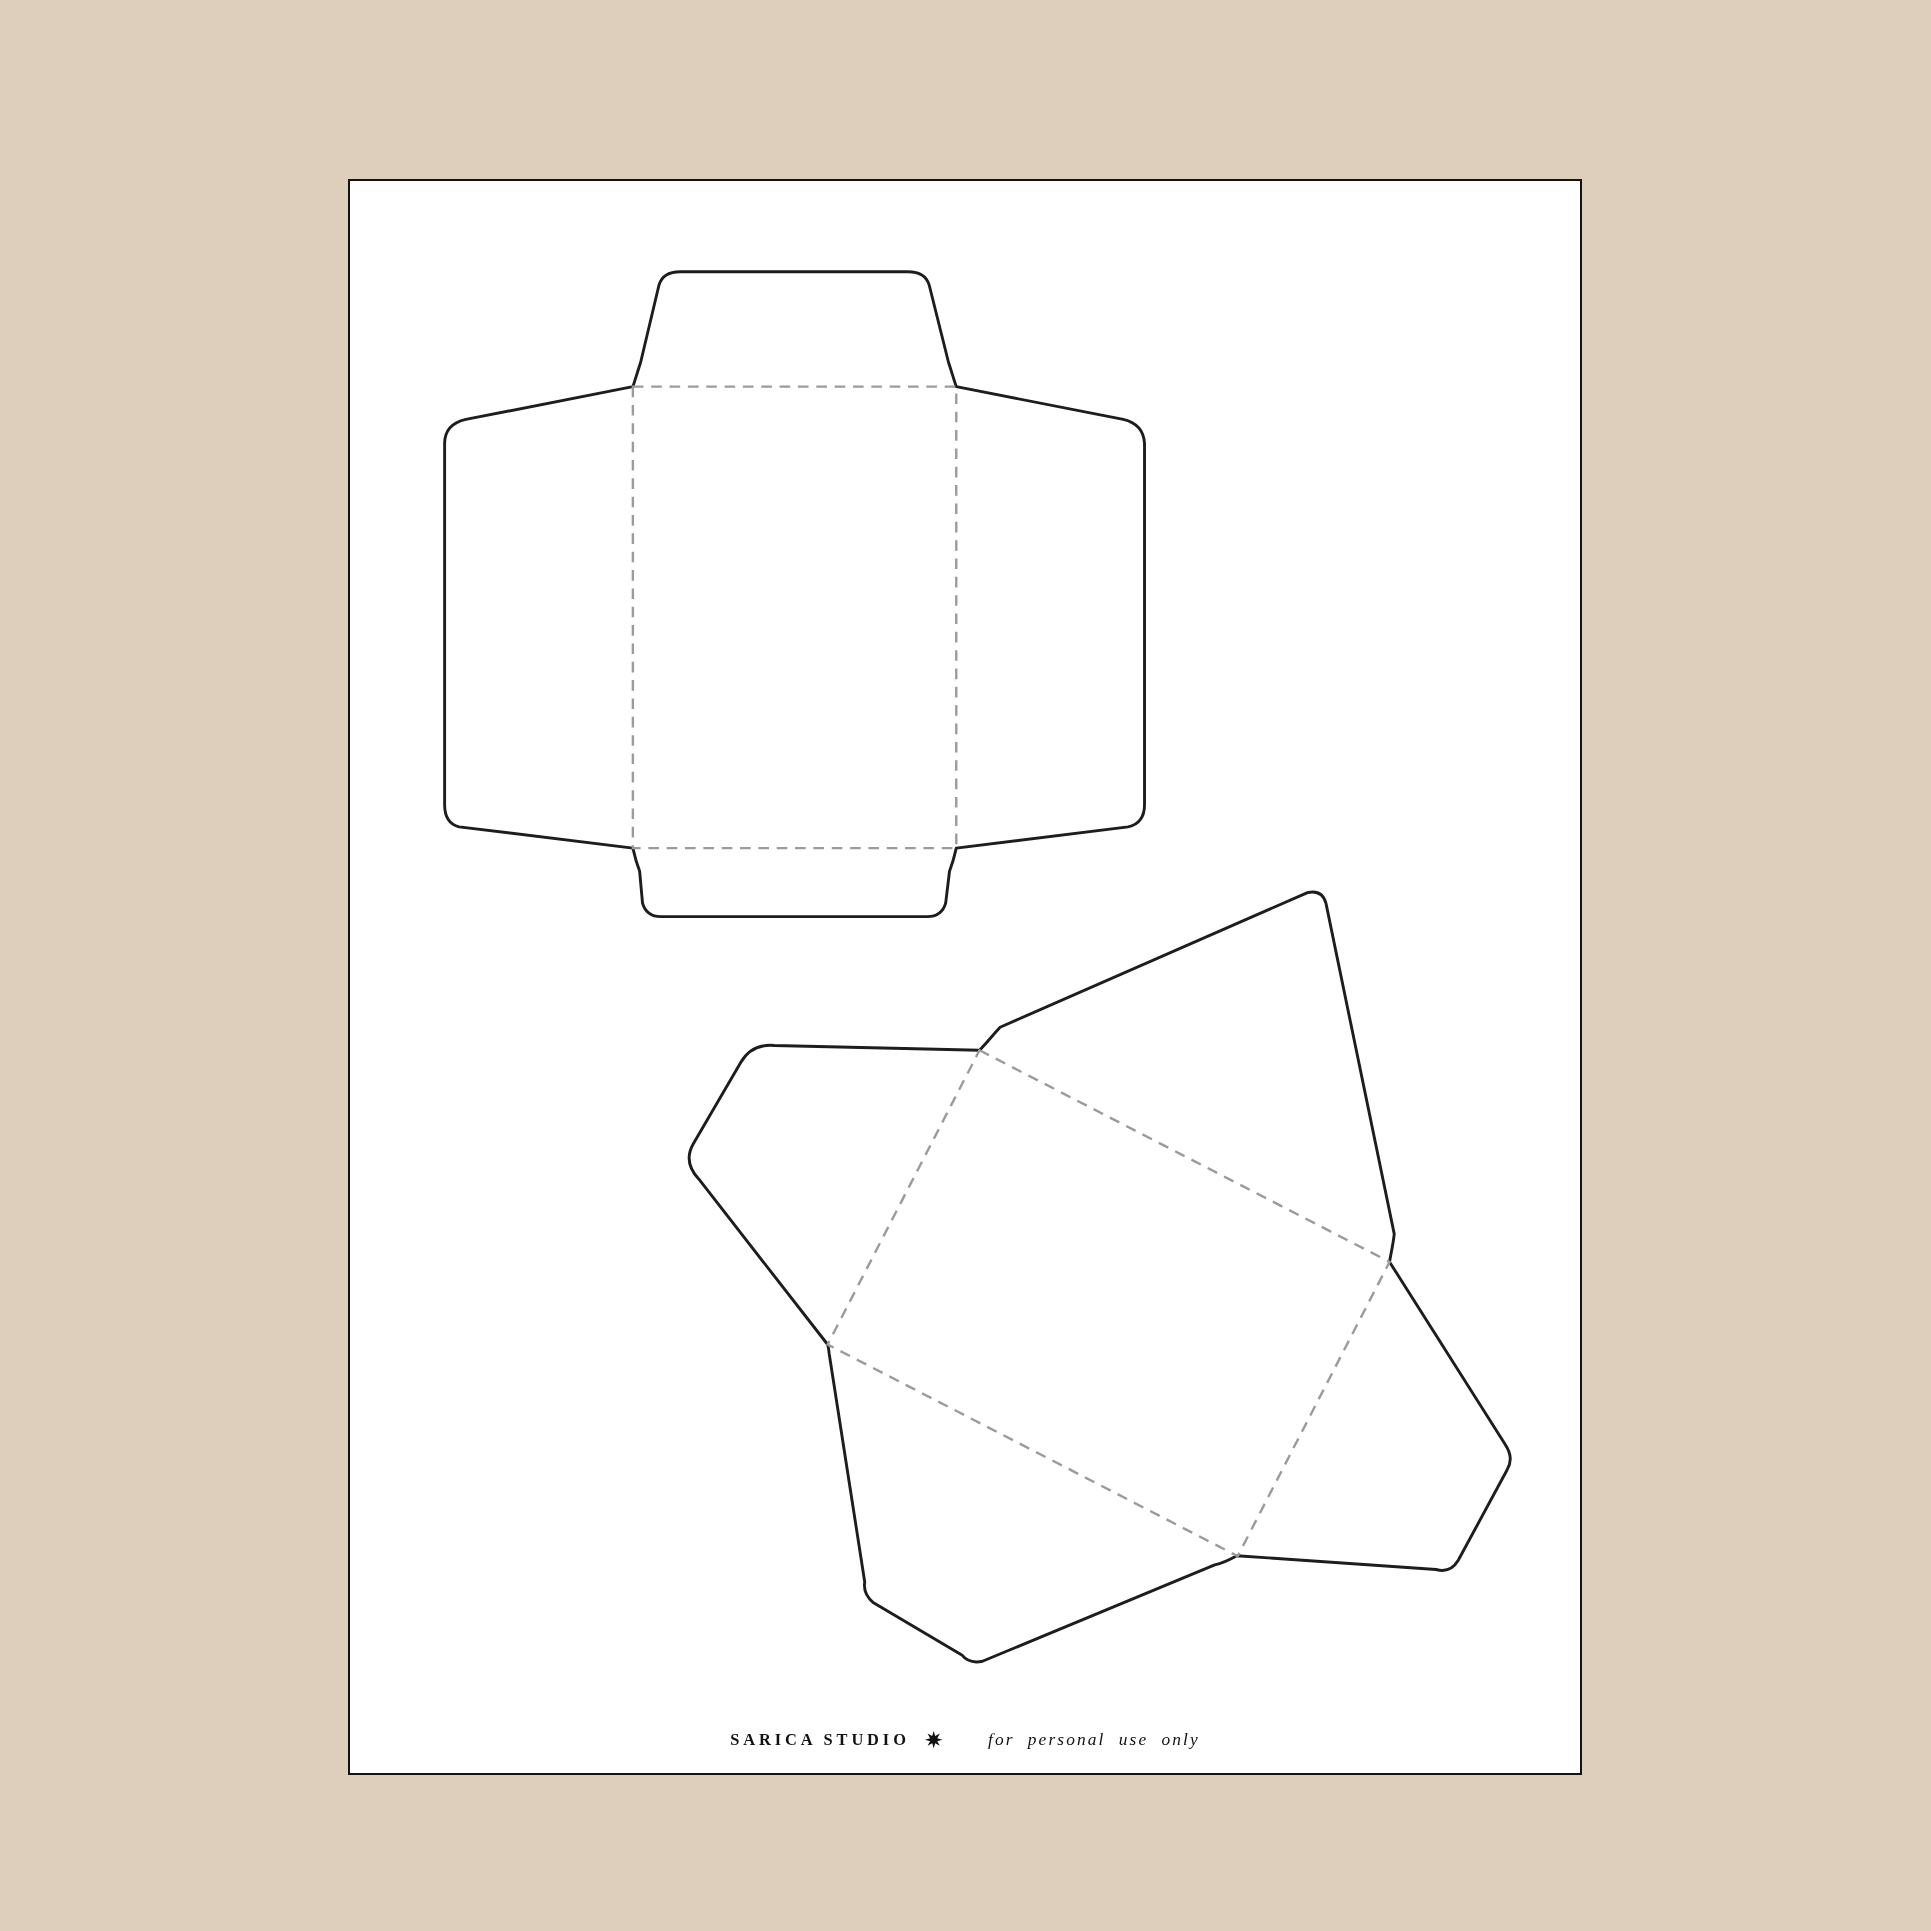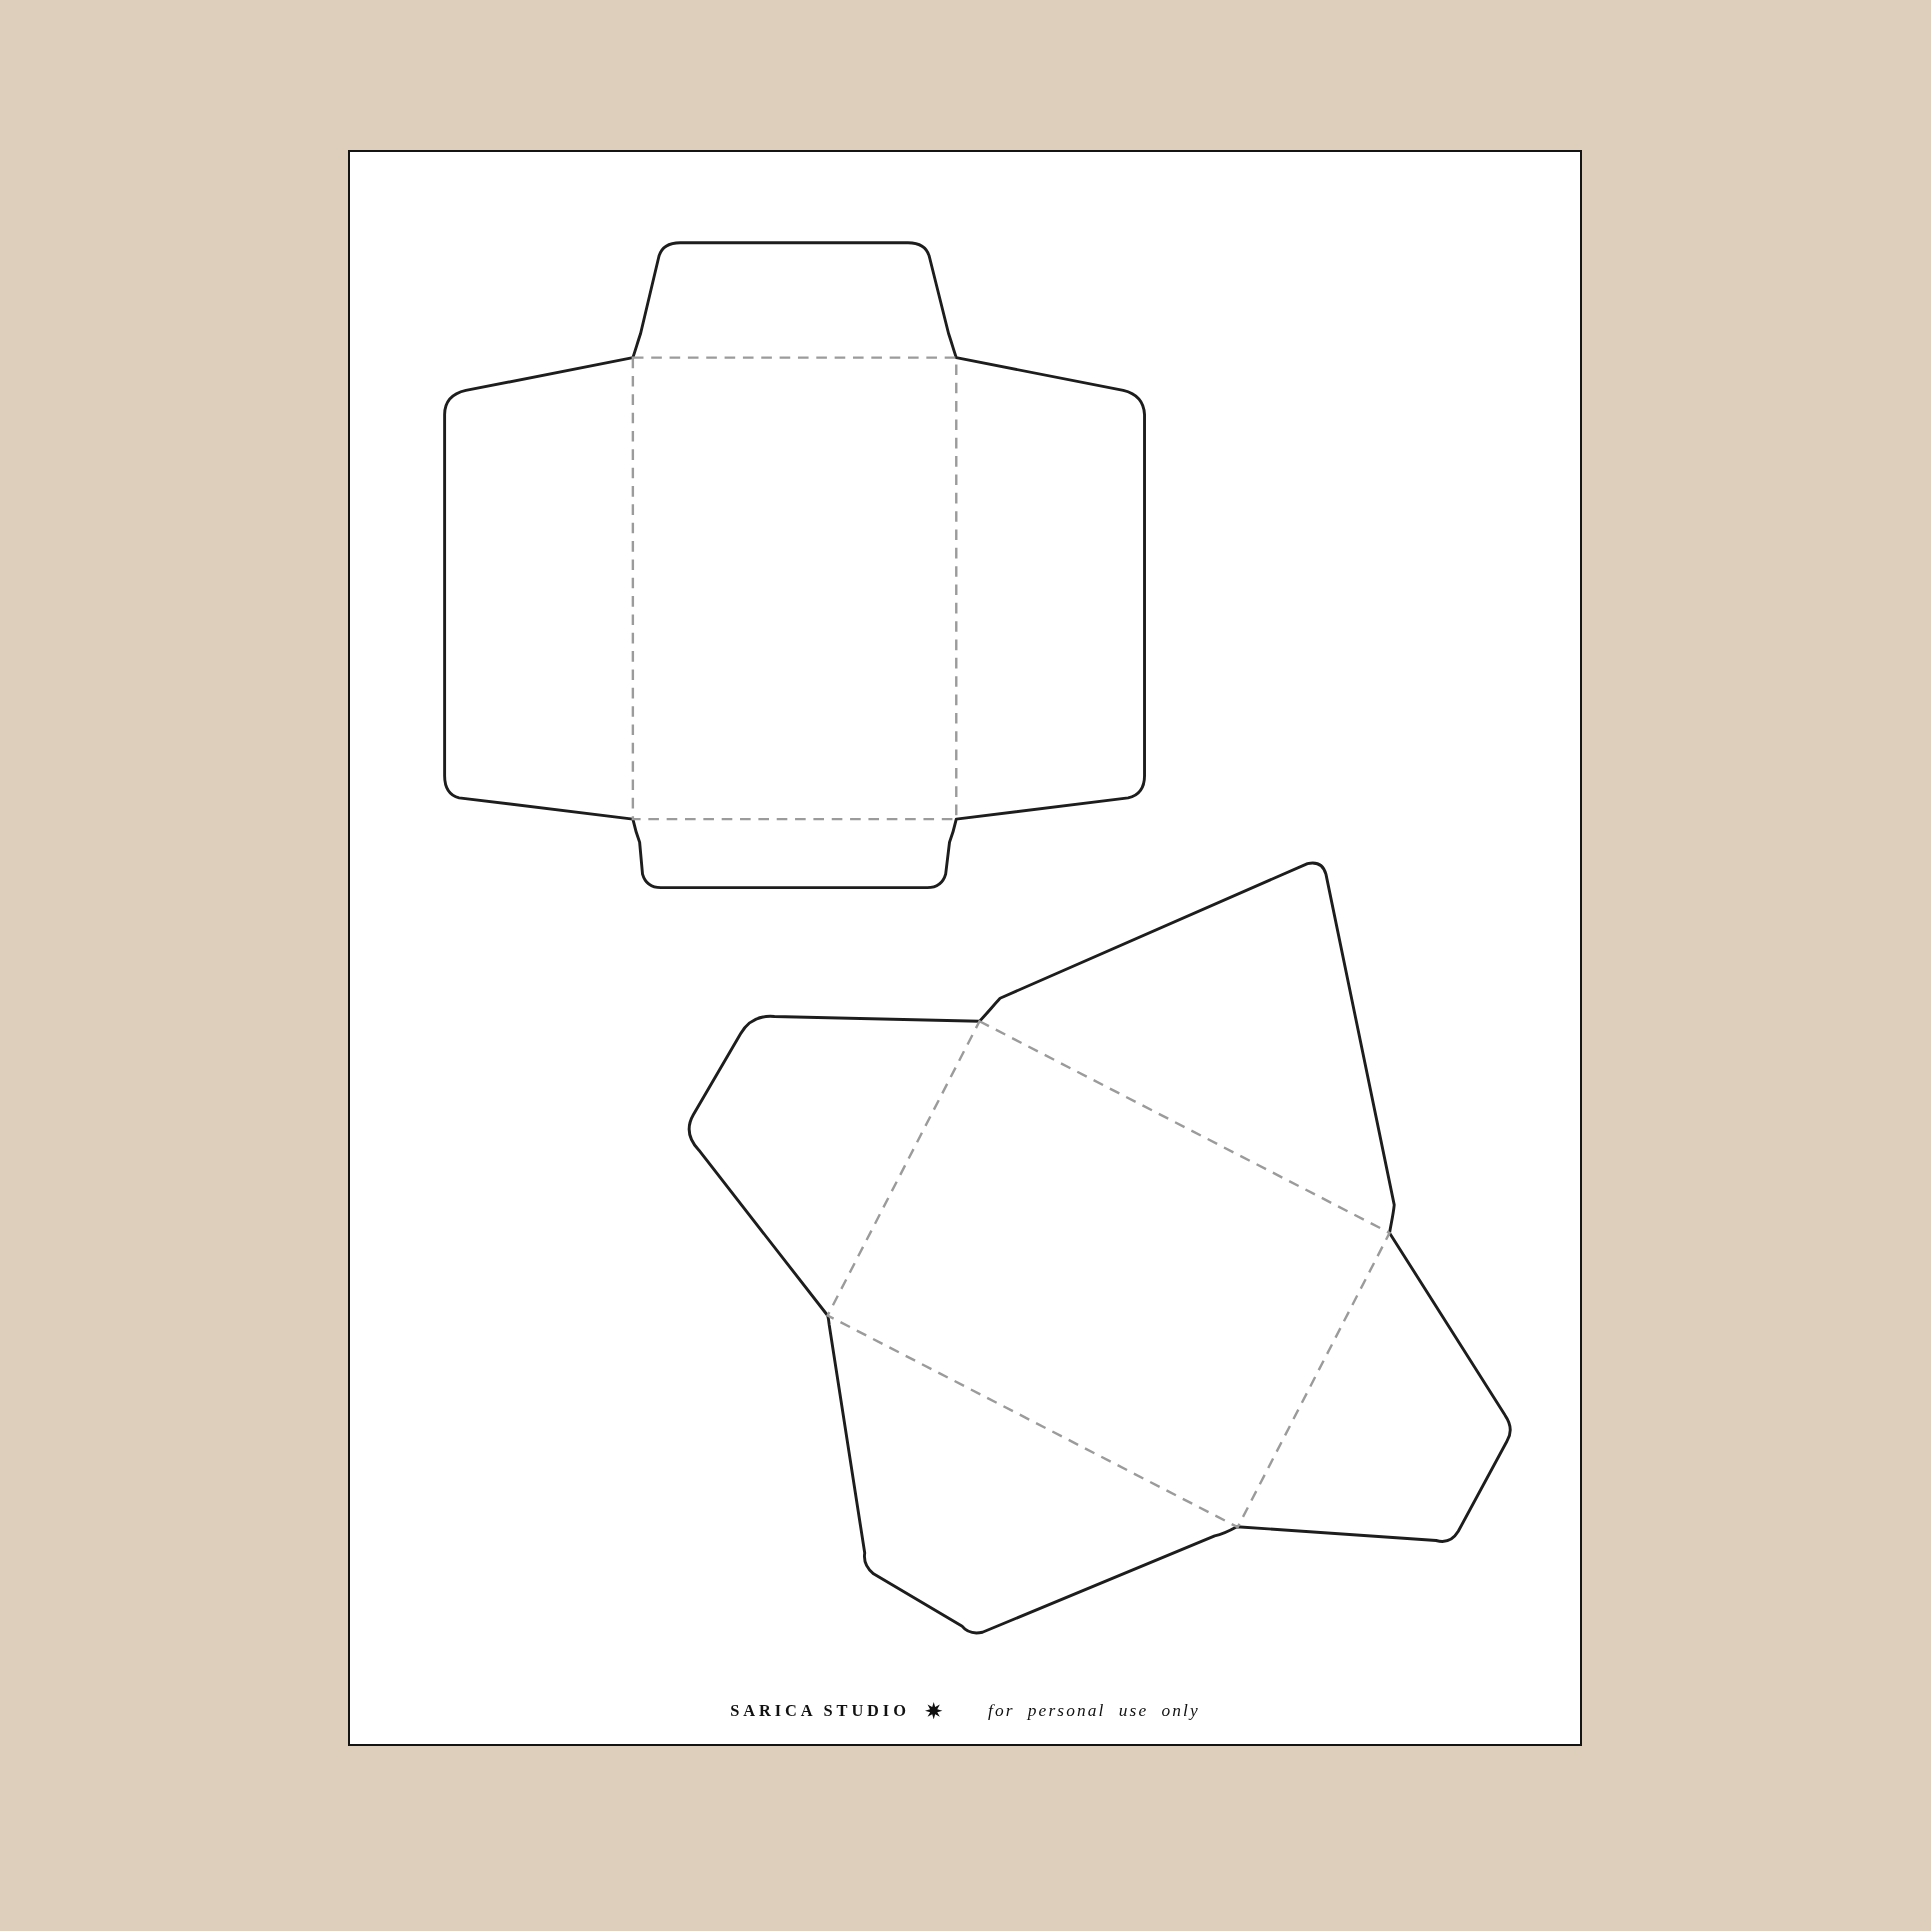--- a/index.html
+++ b/index.html
@@ -11,21 +11,21 @@
   #stage {
     position: relative;
     width: 1931px;
     height: 1931px;
     background: var(--desk-bg, #decebc);
     overflow: hidden;
   }
   .sheet {
     position: absolute;
     left: 348px;
-    top: 150px;
+    top: 179px;
     width: 1234px;
     height: 1596px;
     background: var(--sheet-bg, #ffffff);
     border: 2.9px solid var(--sheet-border, #141414);
     box-sizing: border-box;
   }
   .sheet svg.artwork {
     position: absolute;
     left: 0;
     top: 0;

